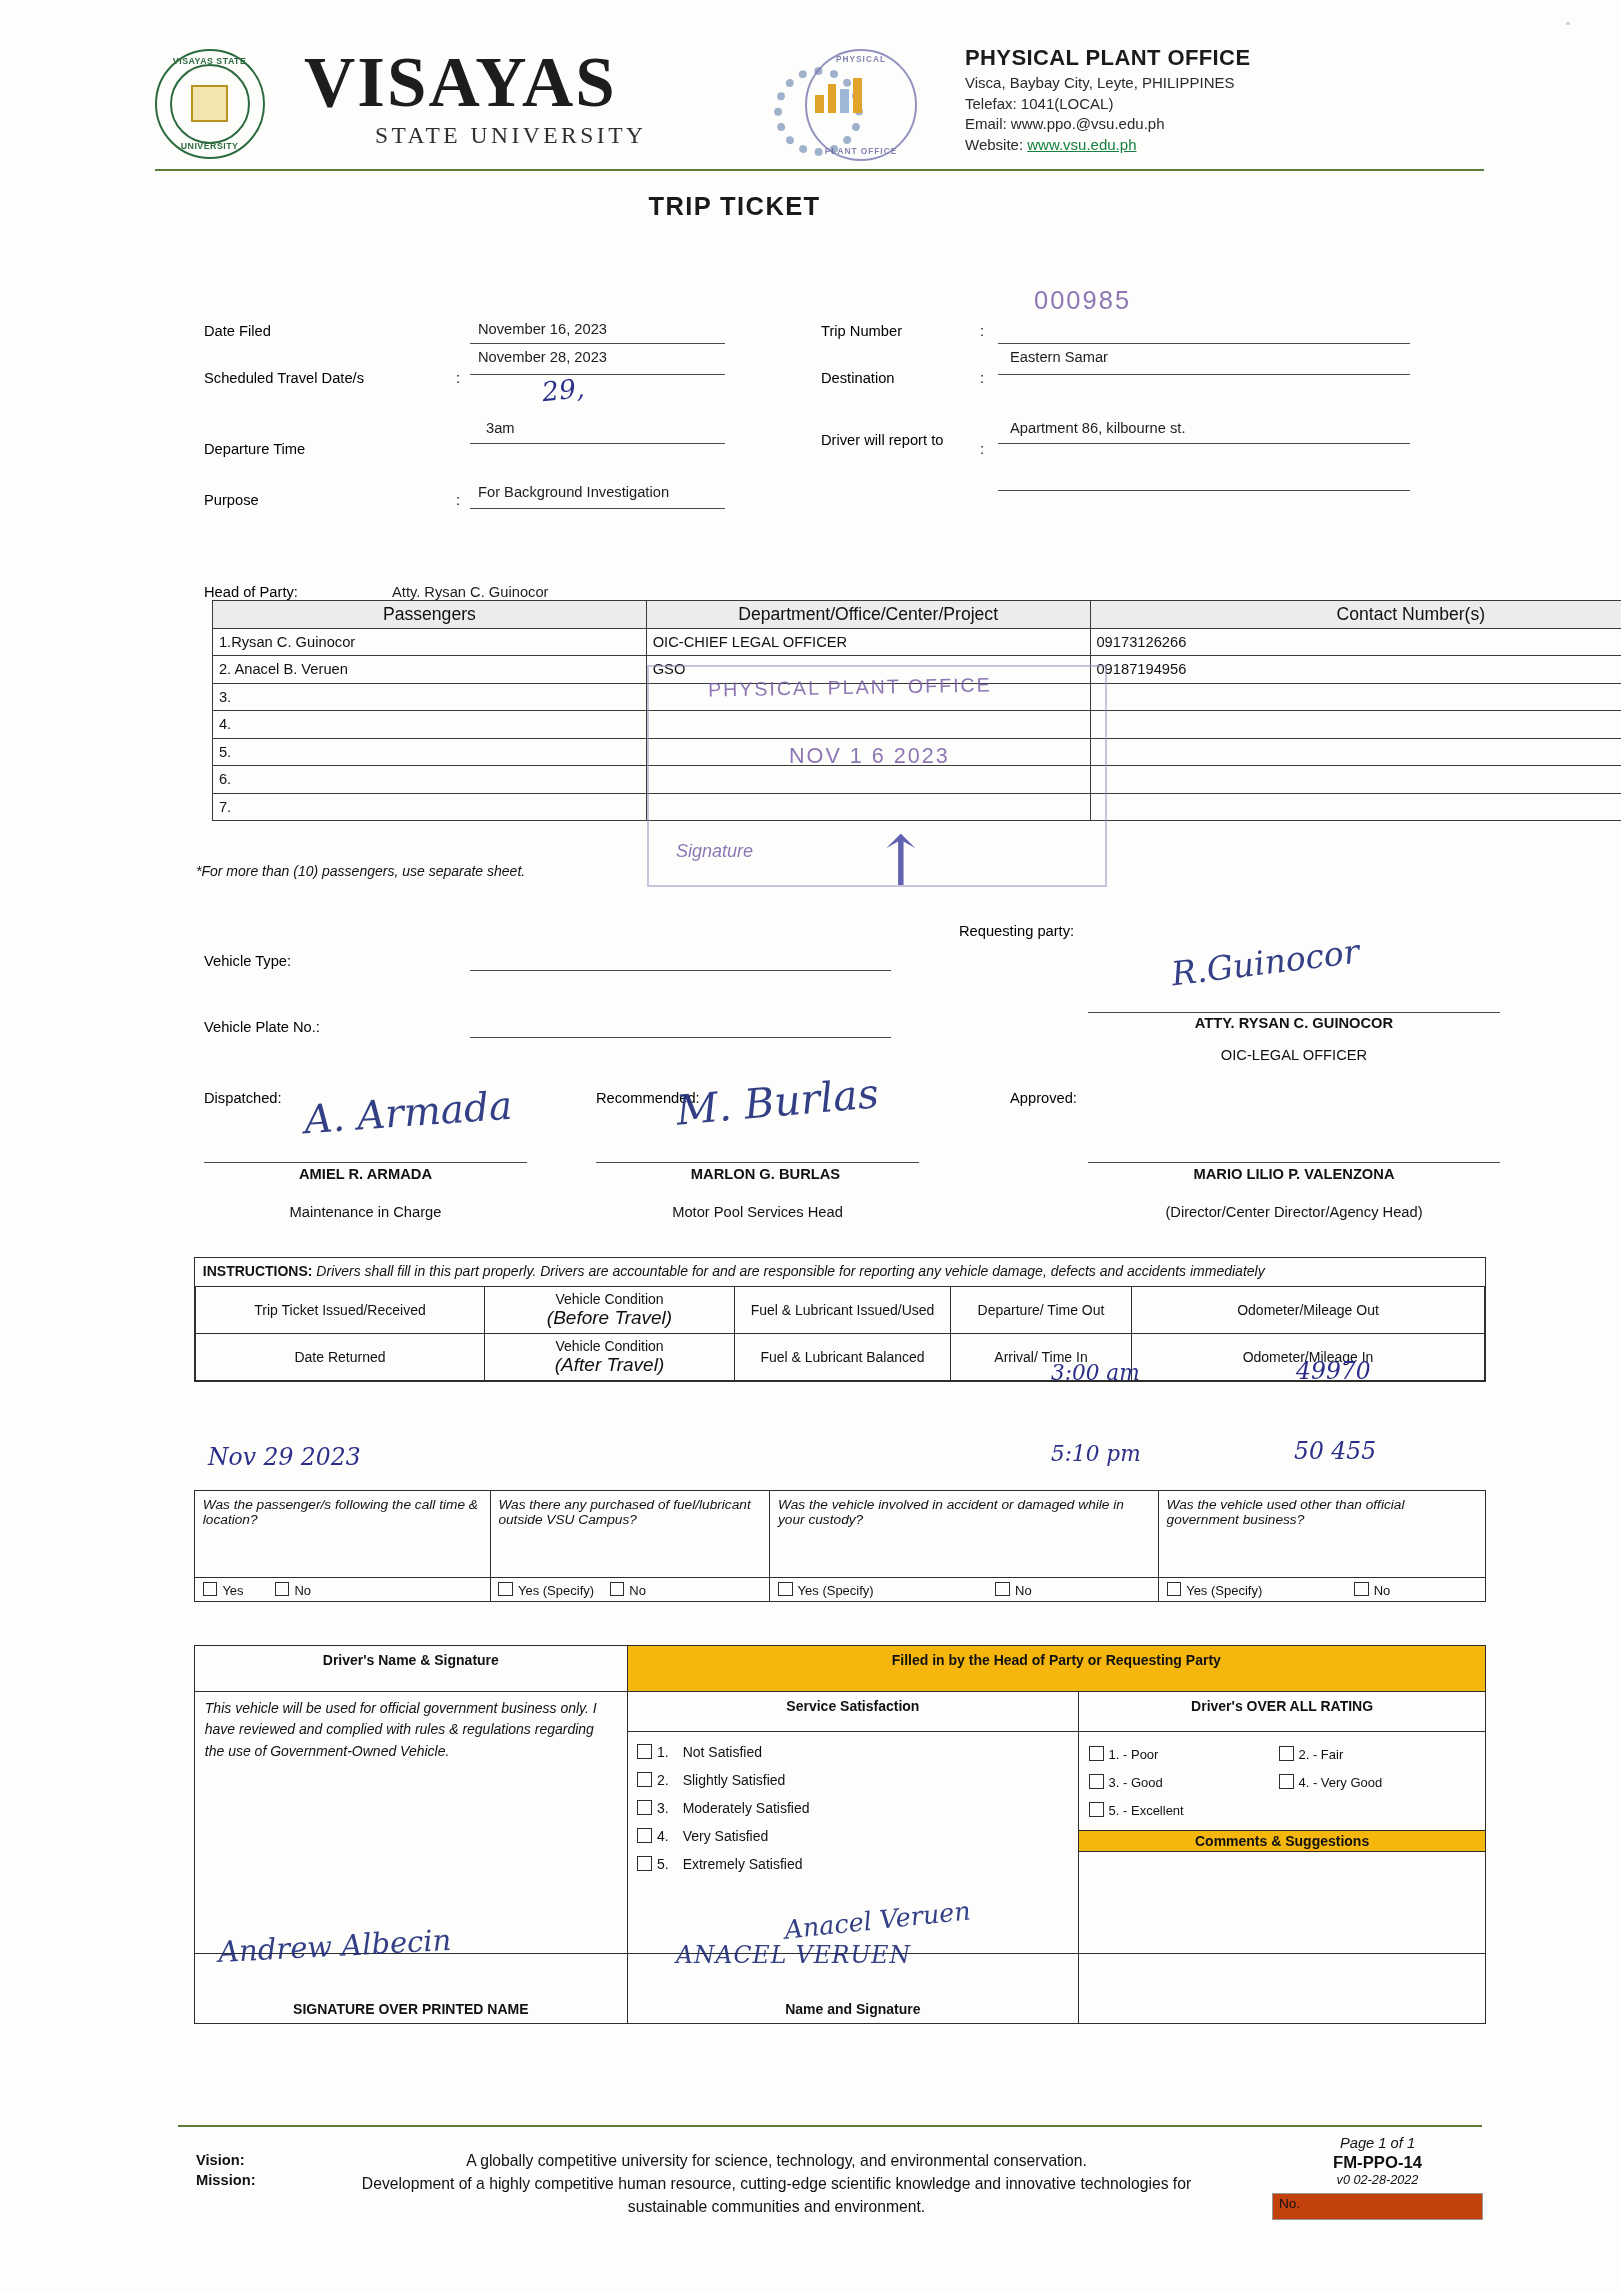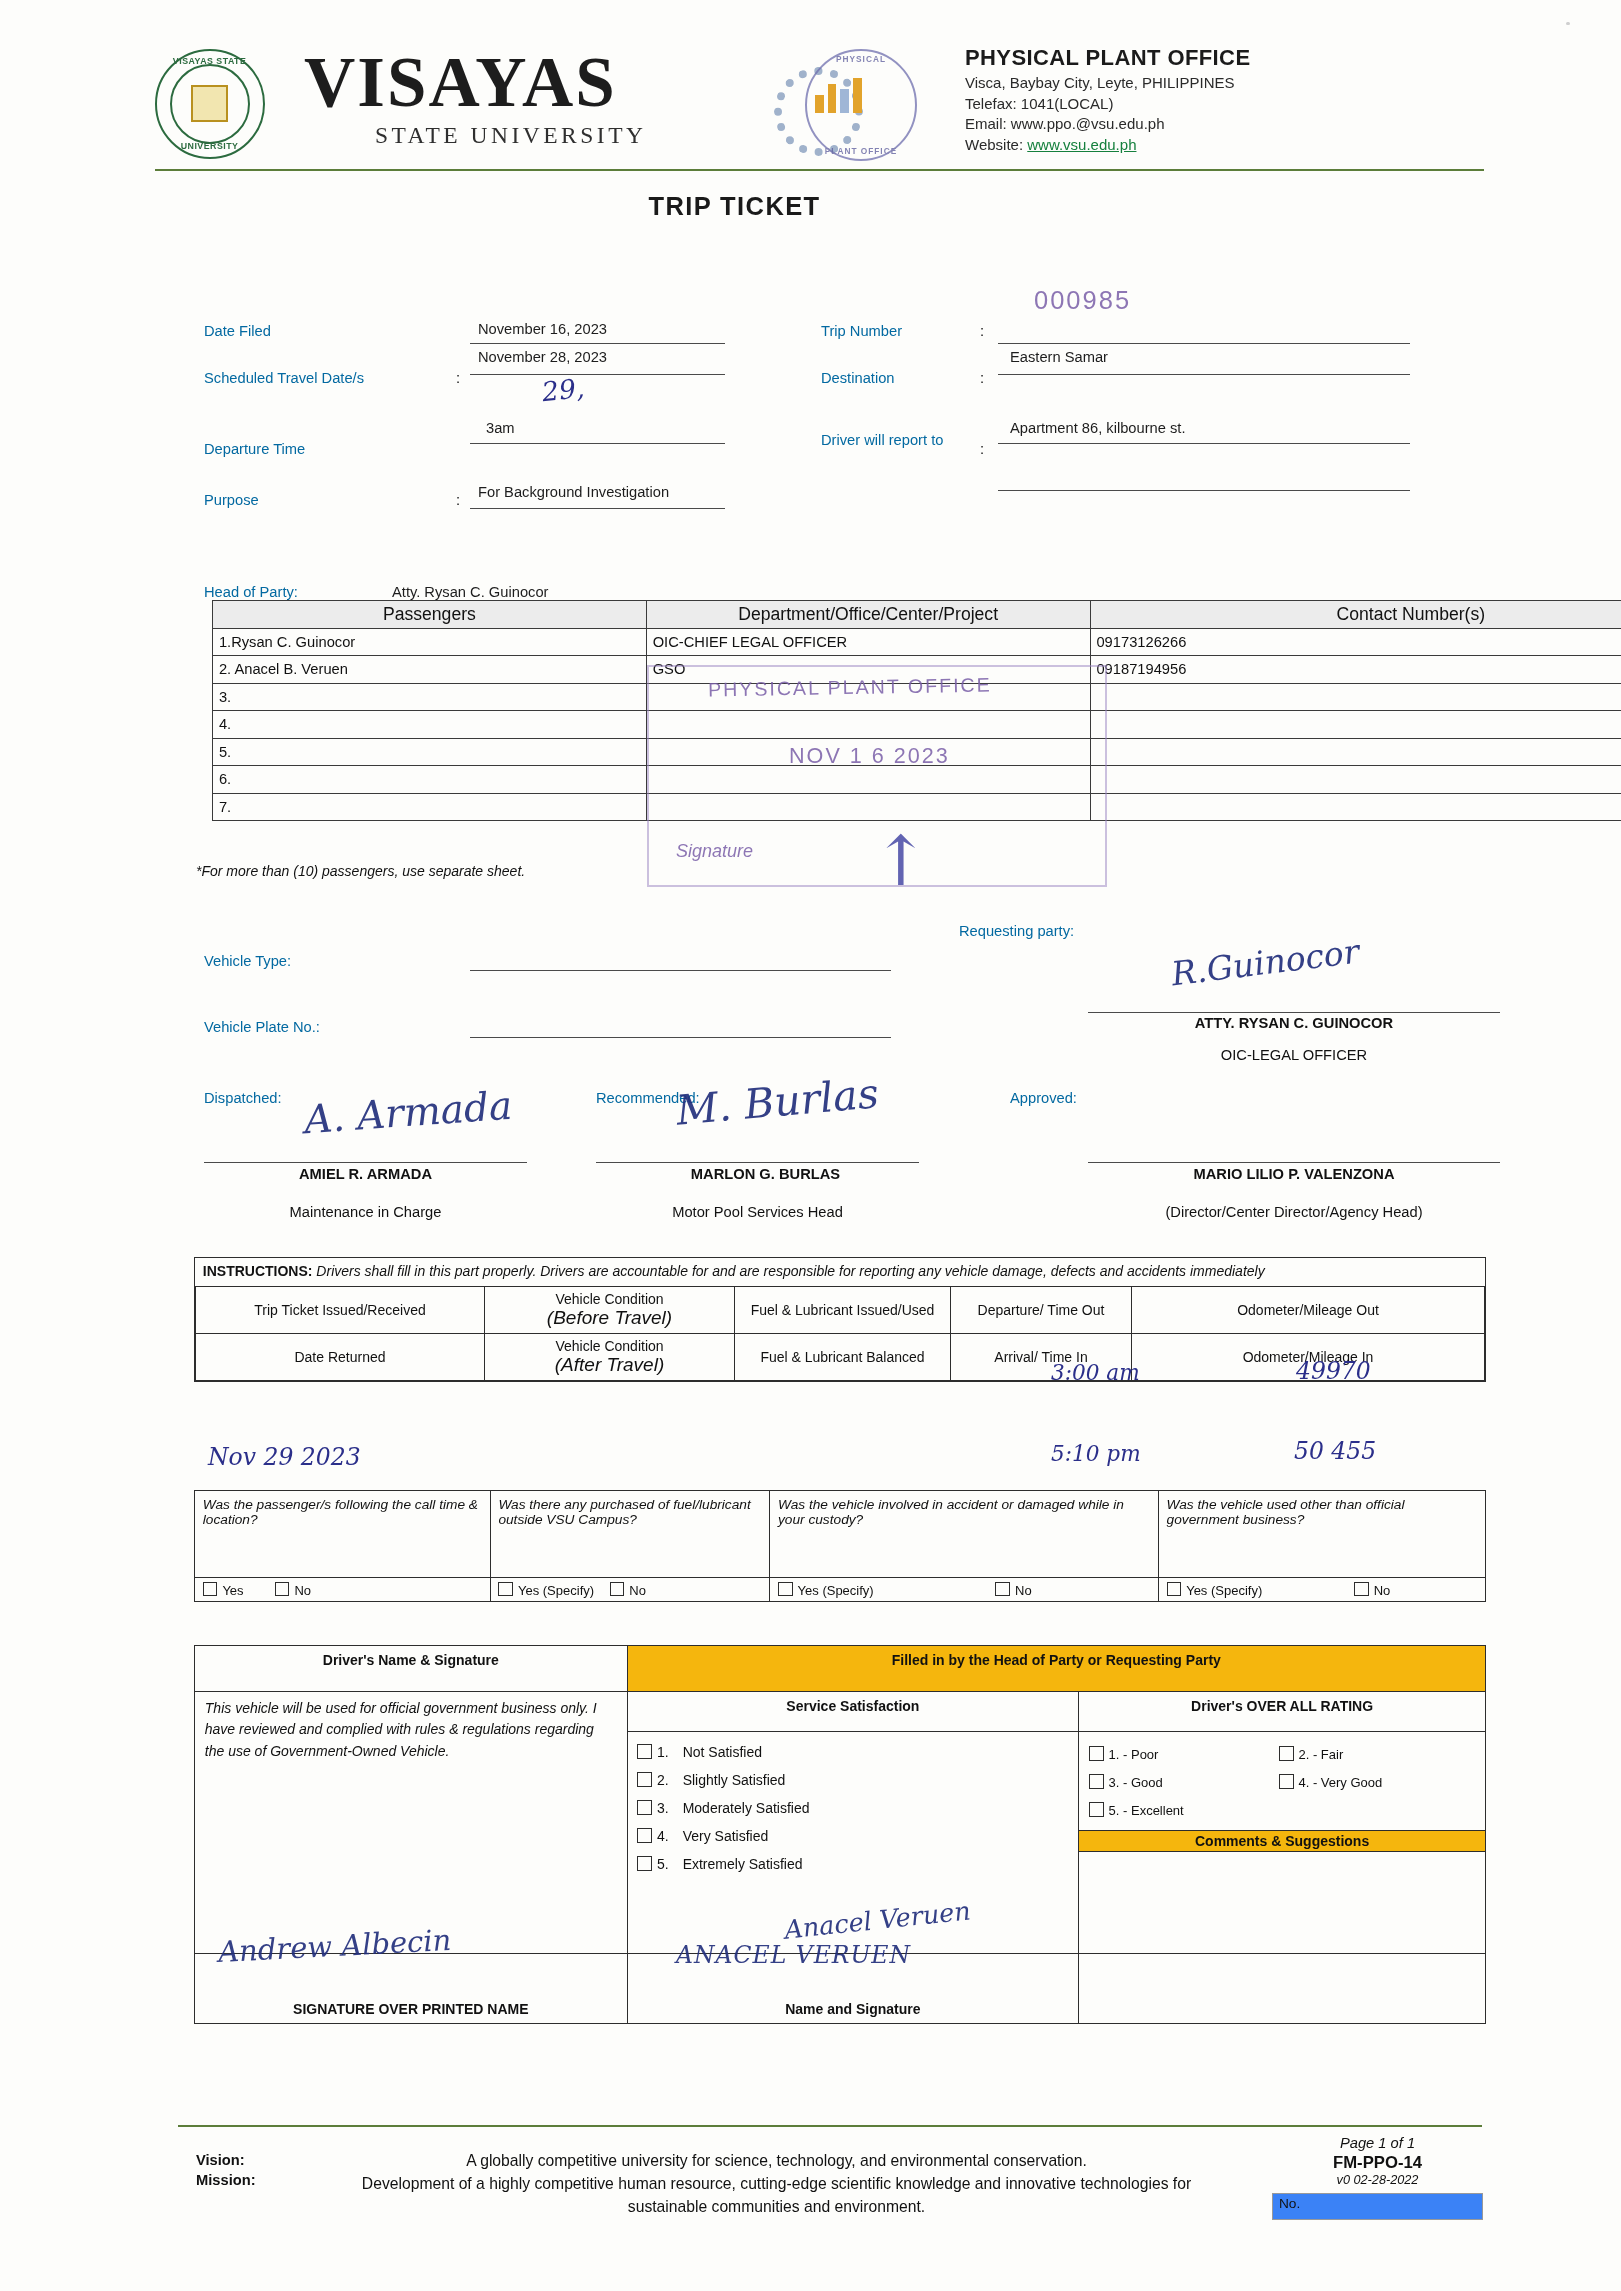--- a/index.html
+++ b/index.html
@@ -194,21 +194,21 @@
     font-weight: bold;
     letter-spacing: 1.4px;
     color: #1a1a1a;
   }
   .doc-title span { margin-left: -152px; }
 
   
   .lbl {
     position: absolute;
     font-size: 14.7px;
-    color: #0369a1;
+    color: #000000;
   }
   .val {
     position: absolute;
     font-size: 14.7px;
     color: #1d1d1d;
   }
   .ul {
     position: absolute;
     height: 1px;
     background: #4a4a4a;
@@ -394,21 +394,21 @@
   .footright .pg { font-style: italic; }
   .footright .fm { font-weight: bold; font-size: 16.7px; margin-top: 2px; }
   .footright .ver { font-style: italic; font-size: 12.7px; }
   .footright .nobox {
     margin-top: 5.9px;
     border: 1px solid #999;
     height: 21.6px;
     text-align: left;
     padding: 2px 5.9px;
     font-size: 13.7px;
-    background: #3b82f6;
+    background: #c2410c;
   }
   .tiny-dot {
     position: absolute;
     width: 3.9px; height: 3.9px; background: #cfcfcf; border-radius: 50%;
   }
 </style>
 </head>
 <body>
 
 <div class="page">

